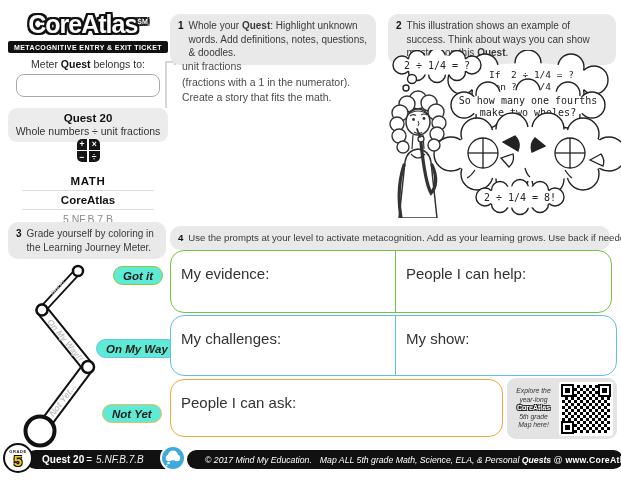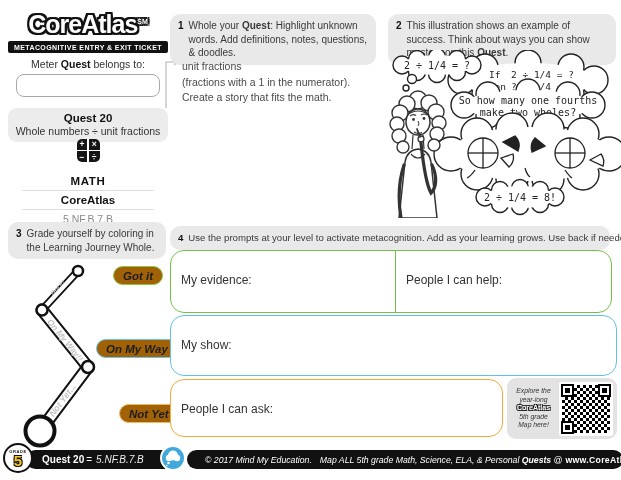--- a/index.html
+++ b/index.html
@@ -58,29 +58,29 @@
   
   #quest-text { position:absolute; left:182px; top:59px; width:208px;
     font-size:10.5px; line-height:15.5px; color:#4a4a4a; }
   
   #illustration { position:absolute; left:385px; top:50px; }
   .bubble-math { font-family:"DejaVu Sans Mono", monospace; fill:#222; }
   
   #meter { position:absolute; left:8px; top:252px; }
   .meter-text { fill:#c4c4c4; font-weight:bold; font-style:italic; }
   .level-pill {
-    position:absolute; background:#a16207; border-radius:12px; padding:2.5px 9px;
+    position:absolute; background:#5eead4; border-radius:12px; padding:2.5px 9px;
     font-size:11.5px; font-weight:bold; font-style:italic; color:#1c1c1c;
   }
   #level-got { left:113px; top:266px; border:1.6px solid #8cc63f; }
   #level-way { left:96px;  top:339px; border:1.6px solid #66c5ea; }
-  #level-not { left:119px; top:404px; border:1.6px solid #f0b95e; }
+  #level-not { left:102px; top:404px; border:1.6px solid #f0b95e; }
   
   .prompt-box { position:absolute; background:#fff; border-radius:14px; display:flex; overflow:hidden; }
-  .prompt-box .cell { padding:22px 10px; font-size:12px; color:#333; }
+  .prompt-box .cell { padding:14px 10px; font-size:15px; color:#333; }
   .prompt-box .cell.left { width:225px; flex:none; }
   .prompt-box .cell.right { flex:1; }
   #box-evidence { left:170px; top:250px; width:442px; height:63px; border:1.6px solid #76c043; }
   #box-evidence .cell.left { border-right:1.6px solid #76c043; }
   #box-challenges { left:170px; top:315px; width:447px; height:61px; border:1.6px solid #5fc1e8; }
   #box-challenges .cell.left { border-right:1.6px solid #5fc1e8; }
   #box-wondering { left:170px; top:379px; width:333px; height:58px; border:1.6px solid #f2a93b; }
   #box-wondering .cell.left { border-right:1.6px solid #f2a93b; }
   
   #qr-panel { position:absolute; left:507px; top:378px; width:110px; height:61px;
@@ -285,21 +285,21 @@
       <path d="M26,104 Q33,112 40,104" fill="none" stroke="#333" stroke-width="1.2"></path>
       <path d="M19,115 C13,133 13,150 16,168" fill="none" stroke="#333" stroke-width="3.2" stroke-linecap="round"></path>
       <path d="M47,115 C53,128 51,138 46,143 C41,134 38,112 36,93" fill="none" stroke="#333" stroke-width="3.2" stroke-linecap="round"></path>
       <circle cx="36" cy="89" r="3" fill="#fff" stroke="#333" stroke-width="1.3"></circle>
       <path d="M35,87 L32,79" stroke="#333" stroke-width="1.8" stroke-linecap="round"></path>
     </g>
   </svg>
 
   <div class="step-pill" id="step3-pill">
     <span class="num">3</span>
-    <span>Grade yourself by coloring in the Learning Journey Whole.</span>
+    <span>Grade yourself by coloring in the Learning Journey Meter.</span>
   </div>
 
   <svg id="meter" width="100" height="196" viewBox="0 0 100 196">
     <path d="M32,179 L80,115" stroke="#111" stroke-width="13" stroke-linecap="round" fill="none"></path>
     <path d="M80,115 L34,58" stroke="#111" stroke-width="13" stroke-linecap="round" fill="none"></path>
     <path d="M34,58 L70,19" stroke="#111" stroke-width="8" stroke-linecap="round" fill="none"></path>
     <path d="M32,179 L80,115" stroke="#fff" stroke-width="9" stroke-linecap="round" fill="none"></path>
     <path d="M80,115 L34,58" stroke="#fff" stroke-width="9" stroke-linecap="round" fill="none"></path>
     <path d="M34,58 L70,19" stroke="#fff" stroke-width="4.5" stroke-linecap="round" fill="none"></path>
     <circle cx="80" cy="115" r="6" fill="#fff" stroke="#111" stroke-width="2.5"></circle>
@@ -318,20 +318,21 @@
   <div class="step-pill" id="step4-pill">
     <span class="num">4</span>
     <span>Use the prompts at your level to activate metacognition. Add as your learning grows. Use back if needed.</span>
   </div>
 
   <div class="prompt-box" id="box-evidence">
     <div class="cell left">My evidence:</div>
     <div class="cell right">People I can help:</div>
   </div>
   <div class="prompt-box" id="box-challenges">
+    <div class="cell left">My challenges:</div>
     <div class="cell right">My show:</div>
   </div>
   <div class="prompt-box" id="box-wondering">
     <div class="cell right">People I can ask:</div>
   </div>
 
   <div id="qr-panel">
     <div id="qr-text">
       <div>Explore the</div>
       <div>year-long</div>

